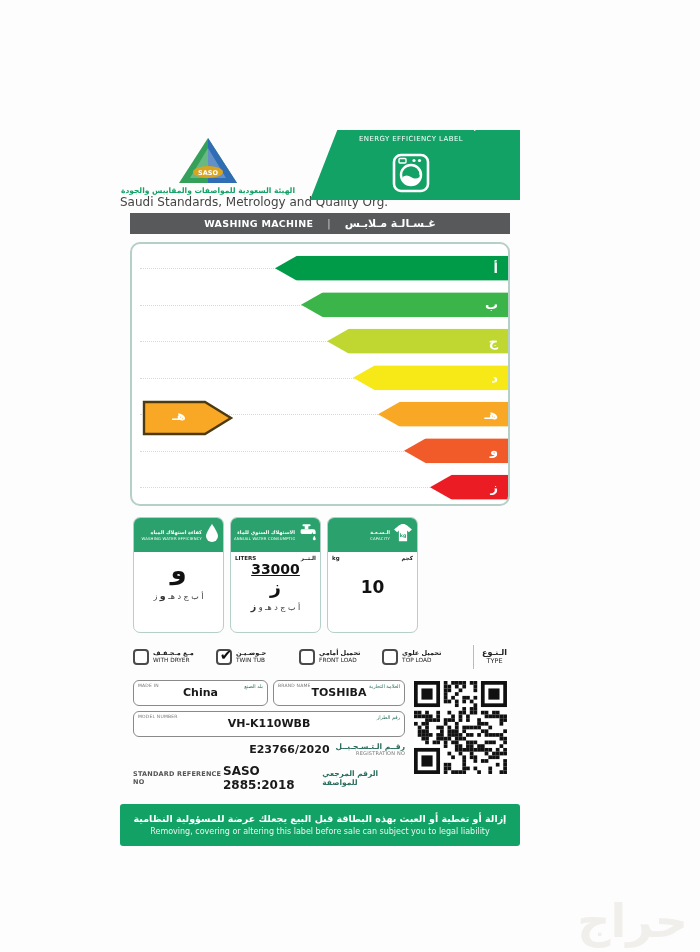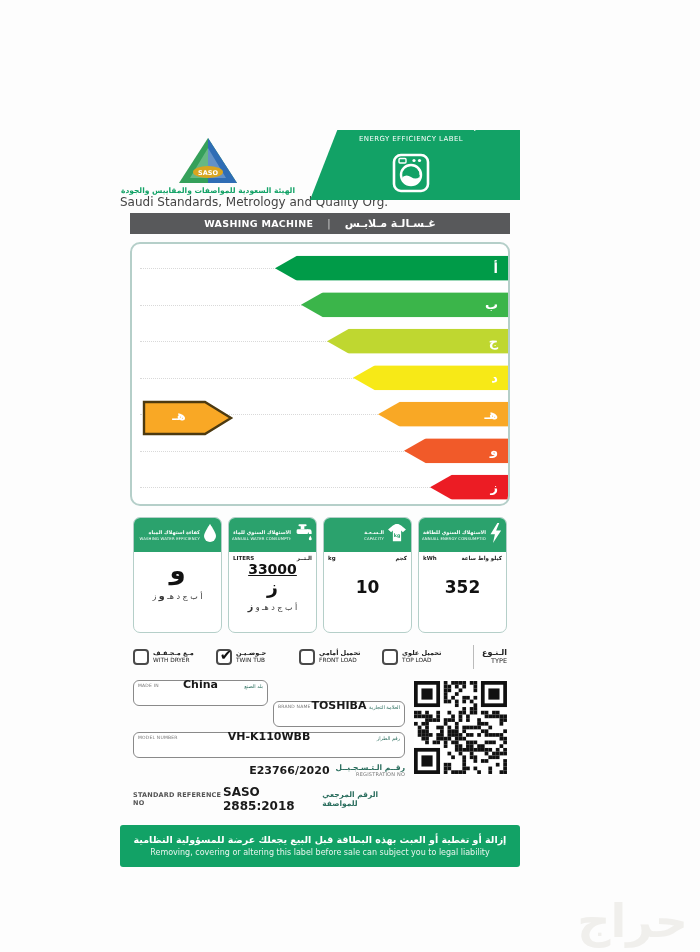--- a/index.html
+++ b/index.html
@@ -62,31 +62,31 @@
   .type-row { display:flex; align-items:center; margin:9px 13px 0 13px; height:30px; }
   .chk-item { display:flex; align-items:flex-start; gap:4px; width:25%; }
   .chk-box { position:relative; width:16px; height:16px; border:2px solid #4a4a4a; border-radius:4px; background:#fff; flex:0 0 auto; }
   .chk-mark { position:absolute; left:0; top:-5px; width:16px; text-align:center; font-size:15px; font-weight:bold; color:#111; }
   .chk-labels { line-height:1.25; }
   .chk-ar { font-size:6.5px; font-weight:bold; color:#222; }
   .chk-en { font-size:5.8px; color:#222; }
   .type-div { width:1px; height:24px; background:#bbb; margin:0 8px; }
   .type-label { text-align:right; line-height:1.2; }
   .type-ar { font-size:8px; font-weight:bold; color:#222; }
-  .type-en { font-size:6.5px; color:#222; }
+  .type-en { font-size:6.5px; color:#222;text-align:center; }
 
   
   .fields-wrap { display:flex; margin:8px 13px 0 13px; gap:9px; }
   .fields-col { width:278px; }
   .frow { display:flex; gap:5px; }
   .fbox { position:relative; border:1.5px solid #8a8a8a; border-radius:6px; height:26px; background:#fff; }
   .fbox .lab-en { position:absolute; left:4px; top:2px; font-size:4.5px; color:#777; letter-spacing:.2px; }
   .fbox .lab-ar { position:absolute; right:4px; top:2px; font-size:5px; color:#2b6e5e; }
-  .fbox .fval { position:absolute; left:0; right:0; bottom:14px; text-align:center; font-size:11px; font-weight:bold; color:#1a1a1a; }
-  .fb-made { width:135px; } .fb-brand { flex:1;margin-top:21px; }
+  .fbox .fval { position:absolute; left:0; right:0; bottom:6px; text-align:center; font-size:11px; font-weight:bold; color:#1a1a1a; }
+  .fb-made { width:135px; } .fb-brand { flex:1; }
   .fb-model { width:100%; margin-top:5px; }
   .reg-row { display:flex; justify-content:flex-end; align-items:center; gap:6px; margin-top:6px; }
   .reg-val { font-size:11px; font-weight:bold; color:#1a1a1a; }
   .reg-labels { text-align:right; line-height:1.1; }
   .reg-ar { font-size:7.5px; font-weight:bold; color:#2b6e5e; }
   .reg-en { font-size:5px; color:#777; letter-spacing:.2px; }
   .std-row { display:flex; justify-content:space-between; align-items:center; margin-top:7px; }
   .std-en { font-size:6.5px; color:#555; font-weight:bold; letter-spacing:.2px; }
   .std-val { font-size:12px; font-weight:bold; color:#1a1a1a; }
   .std-ar { font-size:7.5px; font-weight:bold; color:#2b6e5e; }
@@ -257,40 +257,20 @@
         </div>
         <div class="stat-body">
           <div class="unit-row">
             <span class="unit-en">kg</span>
             <span class="unit-ar">كجم</span>
           </div>
           <div class="big-val">10</div>
         </div>
       </div>
 
-      <div class="stat-box">
-        <div class="stat-head">
-          <div class="stat-head-text">
-            <div class="sh-ar">الاستهلاك السنوي للطاقة</div>
-            <div class="sh-en">ANNUAL ENERGY CONSUMPTION</div>
-          </div>
-          <span>
-            <svg width="15" height="22" viewBox="0 0 24 34">
-                <polygon points="15,1 4,19 11,19 8,33 21,13 13,13 18,1" fill="#fff"></polygon>
-              </svg>
-          </span>
-        </div>
-        <div class="stat-body">
-          <div class="unit-row">
-            <span class="unit-en">kWh</span>
-            <span class="unit-ar">كيلو واط ساعة</span>
-          </div>
-          <div class="big-val">352</div>
-        </div>
-      </div>
     </div>
 
     <div class="type-row">
       <div class="chk-item">
         <span class="chk-box">
             <span class="chk-mark"></span>
           </span>
         <span class="chk-labels">
             <div class="chk-ar">مـع مـجـفـف</div>
             <div class="chk-en">WITH DRYER</div>

